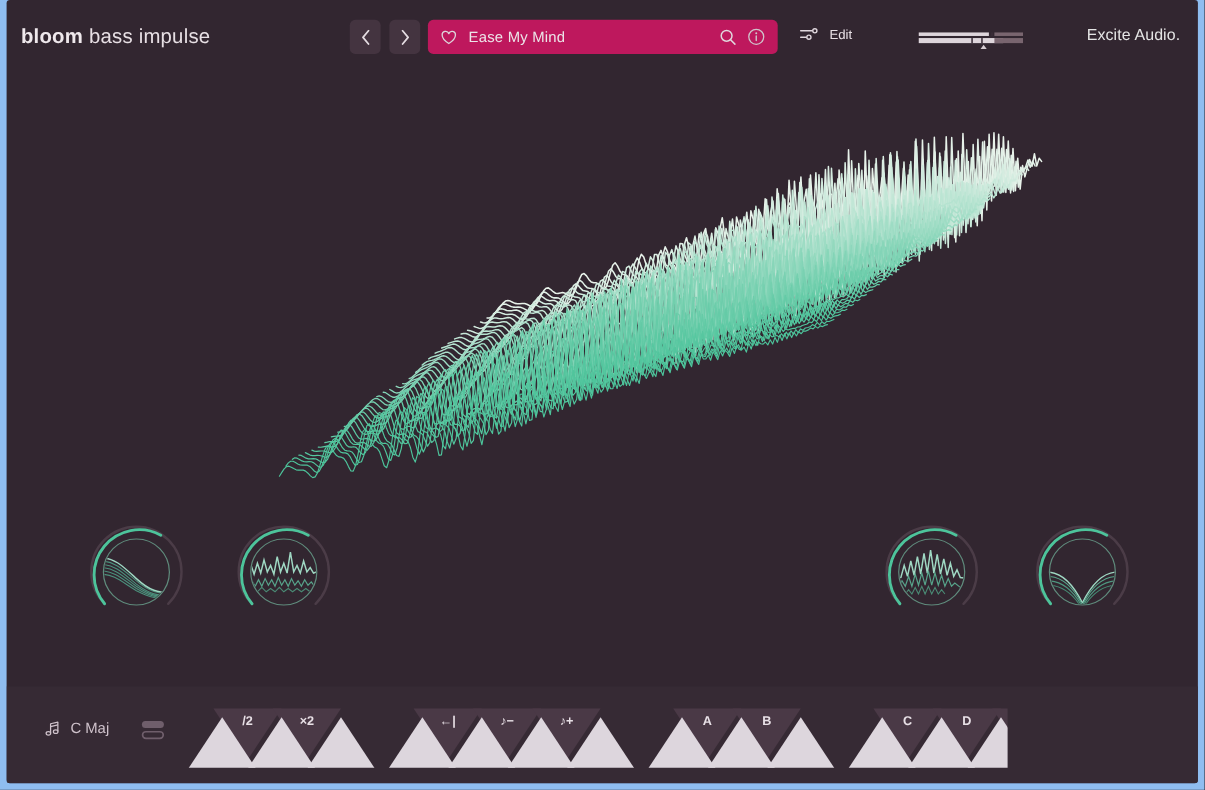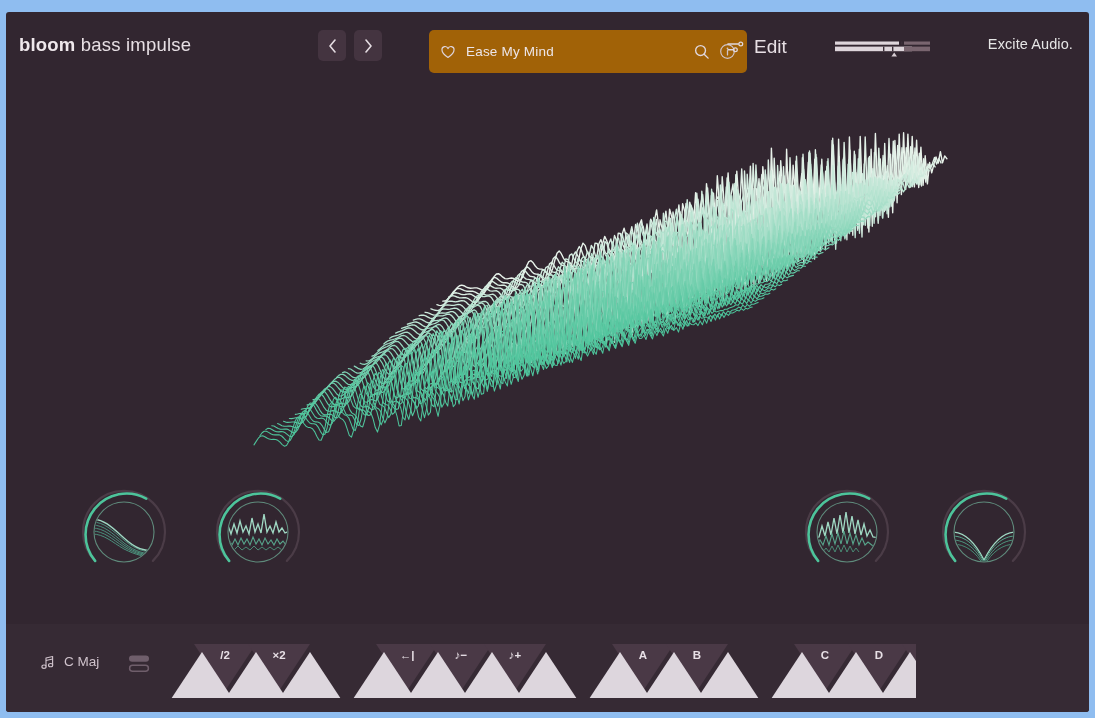--- a/index.html
+++ b/index.html
@@ -6,21 +6,21 @@
   html, body {
     width: 1095px; height: 718px;
     background: #1d1a1f;
     font-family: "Liberation Sans", sans-serif;
     overflow: hidden;
   }
   #window {
     position: absolute; left: 0; top: 0;
     width: 1095px; height: 718px;
     background: #8fbdf0;
-    padding: 12px 6px 6px 6px;
+    padding: 0 6px 6px 6px;
   }
   #plugin {
     position: relative;
     width: 100%; height: 100%;
     background: #322630;
     border-radius: 3px;
     overflow: hidden;
   }
 
   
@@ -43,42 +43,42 @@
     border-radius: 5px;
     display: flex; align-items: center; justify-content: center;
     cursor: pointer;
   }
   #nav-prev { left: 312px; }
   #nav-next { left: 348px; }
   .navbtn svg { display:block; }
 
   #preset-bar {
     position: absolute; left: 383px; top: 18px;
-    width: 318px; height: 43px;
-    background: #a16207;
+    width: 318px; height: 31px;
+    background: #be185d;
     border-radius: 5px;
-    display: flex; align-items: center; margin-left: 40px;
+    display: flex; align-items: center;
   }
   #fav-icon { margin-left: 11px; width:16px; height:16px; flex:none; }
   #preset-name {
     margin-left: 10px;
     font-size: 13.5px; color: #ece5e9;
     letter-spacing: .2px;
     flex: 1 1 auto;
     overflow: hidden; white-space: nowrap;
   }
   #search-icon { width: 17px; height: 17px; margin-right: 9px; flex:none; cursor:pointer;}
   #info-icon { width: 17px; height: 17px; margin-right: 11px; flex:none; cursor:pointer;}
 
   #edit-group {
     position: absolute; left: 721px; top: 24px;
     display: flex; align-items: center; cursor: pointer;
   }
   #edit-icon { width: 18px; height: 14px; }
-  #edit-label { margin-left: 9px; font-size: 19px; color: #e7dfe4; }
+  #edit-label { margin-left: 9px; font-size: 12px; color: #e7dfe4; }
 
   #meter { position: absolute; left: 829px; top: 26px; width: 95px; height: 20px; }
 
   #vendor {
     position: absolute; right: 16px; top: 24px;
     font-size: 14.5px; color: #e5e5e5; letter-spacing: .1px;
   }
 
   
   #viz { position: absolute; left: 0; top: 64px; width: 100%; height: 560px; }

